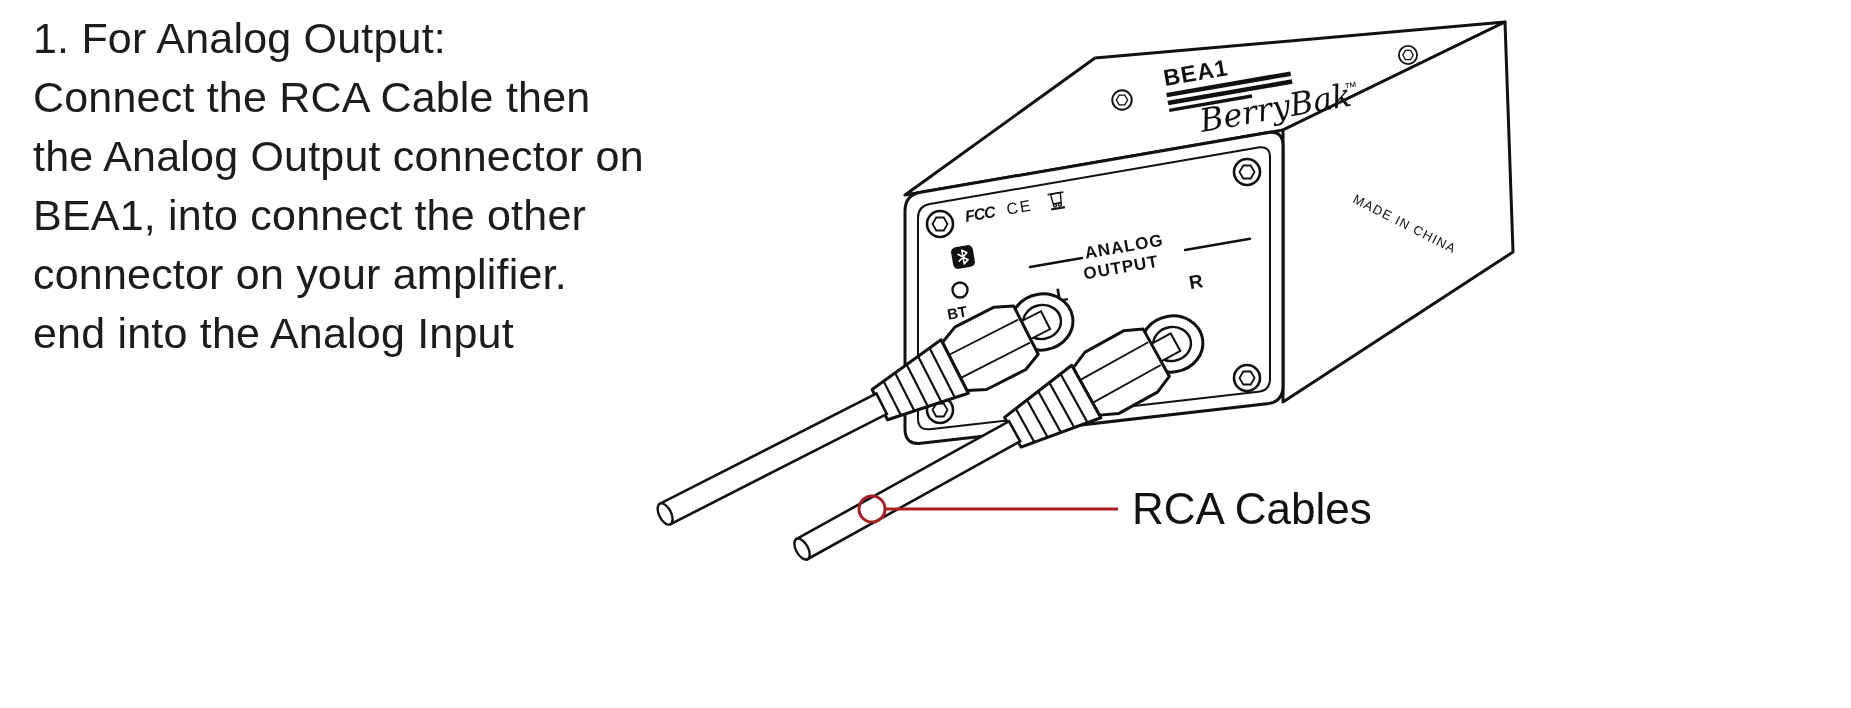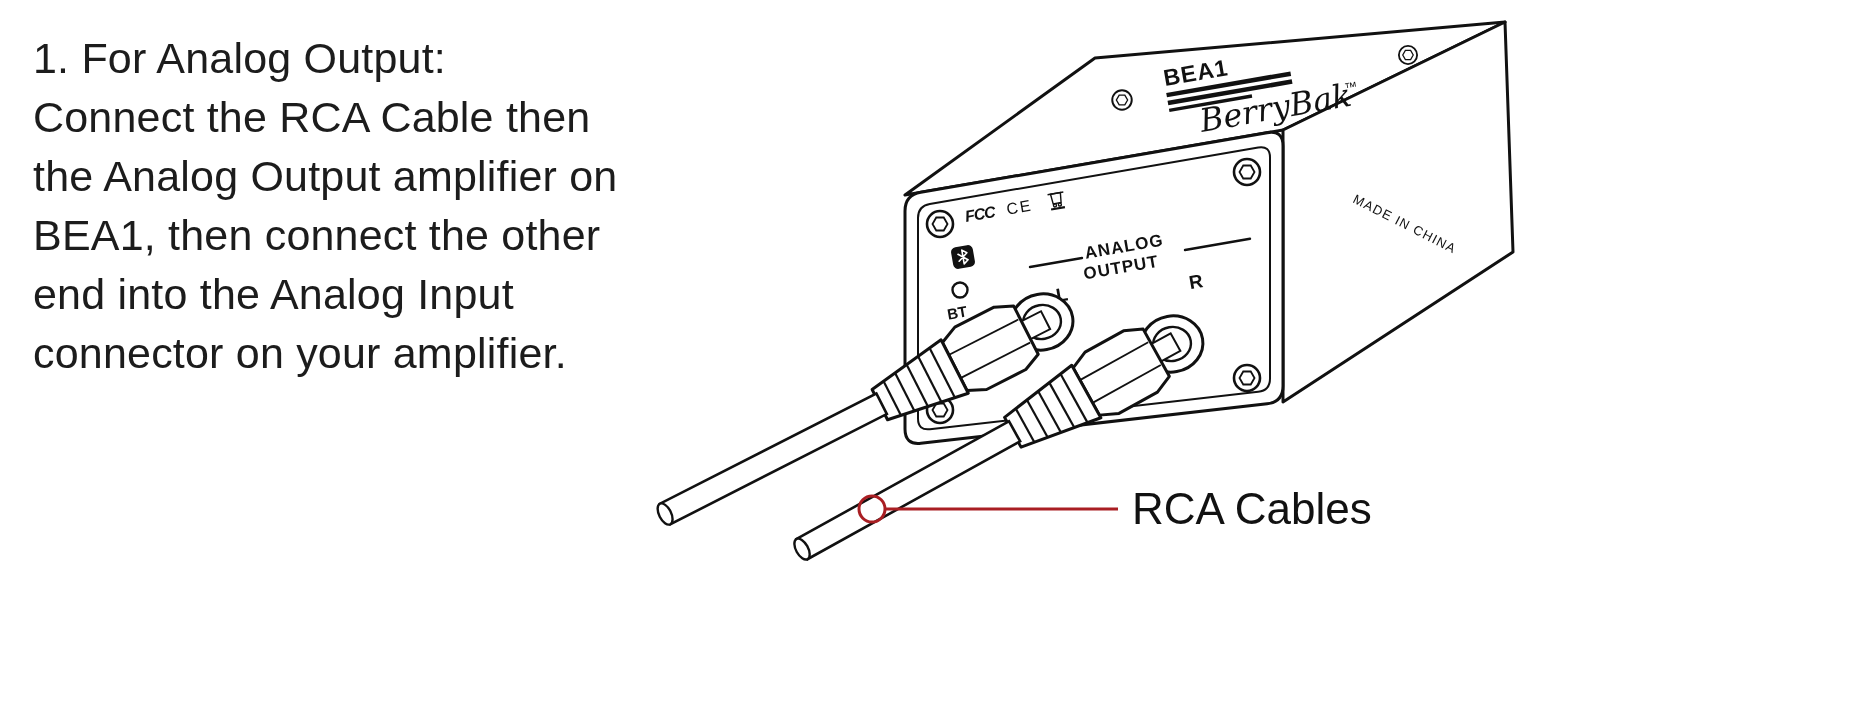--- a/index.html
+++ b/index.html
@@ -1,37 +1,37 @@
 <!DOCTYPE html>
 <html><head>
 <meta charset="utf-8">
 <style>
   html,body{margin:0;padding:0}
   body{
     width:1851px;height:708px;background:#ffffff;overflow:hidden;position:relative;
     font-family:"Liberation Sans",sans-serif;
   }
   .instructions{
-    position:absolute;left:33px;top:29px;width:760px;
+    position:absolute;left:33px;top:9px;width:760px;
     font-size:43px;line-height:59px;color:#1c1c1c;letter-spacing:.2px;
   }
   .instructions div{white-space:nowrap}
   svg.diagram{position:absolute;left:0;top:0}
   text{fill:#111}
 </style>
 </head>
 <body>
 
 <div class="instructions">
   <div>1. For Analog Output:</div>
   <div>Connect the RCA Cable then</div>
-  <div>the Analog Output amplifier on</div>
-  <div>BEA1, then connect the other</div>
+  <div>the Analog Output connector on</div>
+  <div>BEA1, into connect the other</div>
+  <div>connector on your amplifier.</div>
   <div>end into the Analog Input</div>
-  <div>connector on your amplifier.</div>
 </div>
 
 <svg class="diagram" width="1851" height="708" viewBox="0 0 1851 708" font-family="Liberation Sans, sans-serif">
 
   <defs>
     <g id="screw">
       <circle r="13" fill="#fff" stroke="#111" stroke-width="2.6"></circle>
       <polygon points="7.5,0 3.75,6.5 -3.75,6.5 -7.5,0 -3.75,-6.5 3.75,-6.5" fill="none" stroke="#111" stroke-width="1.8"></polygon>
     </g>
     <g id="jack">

